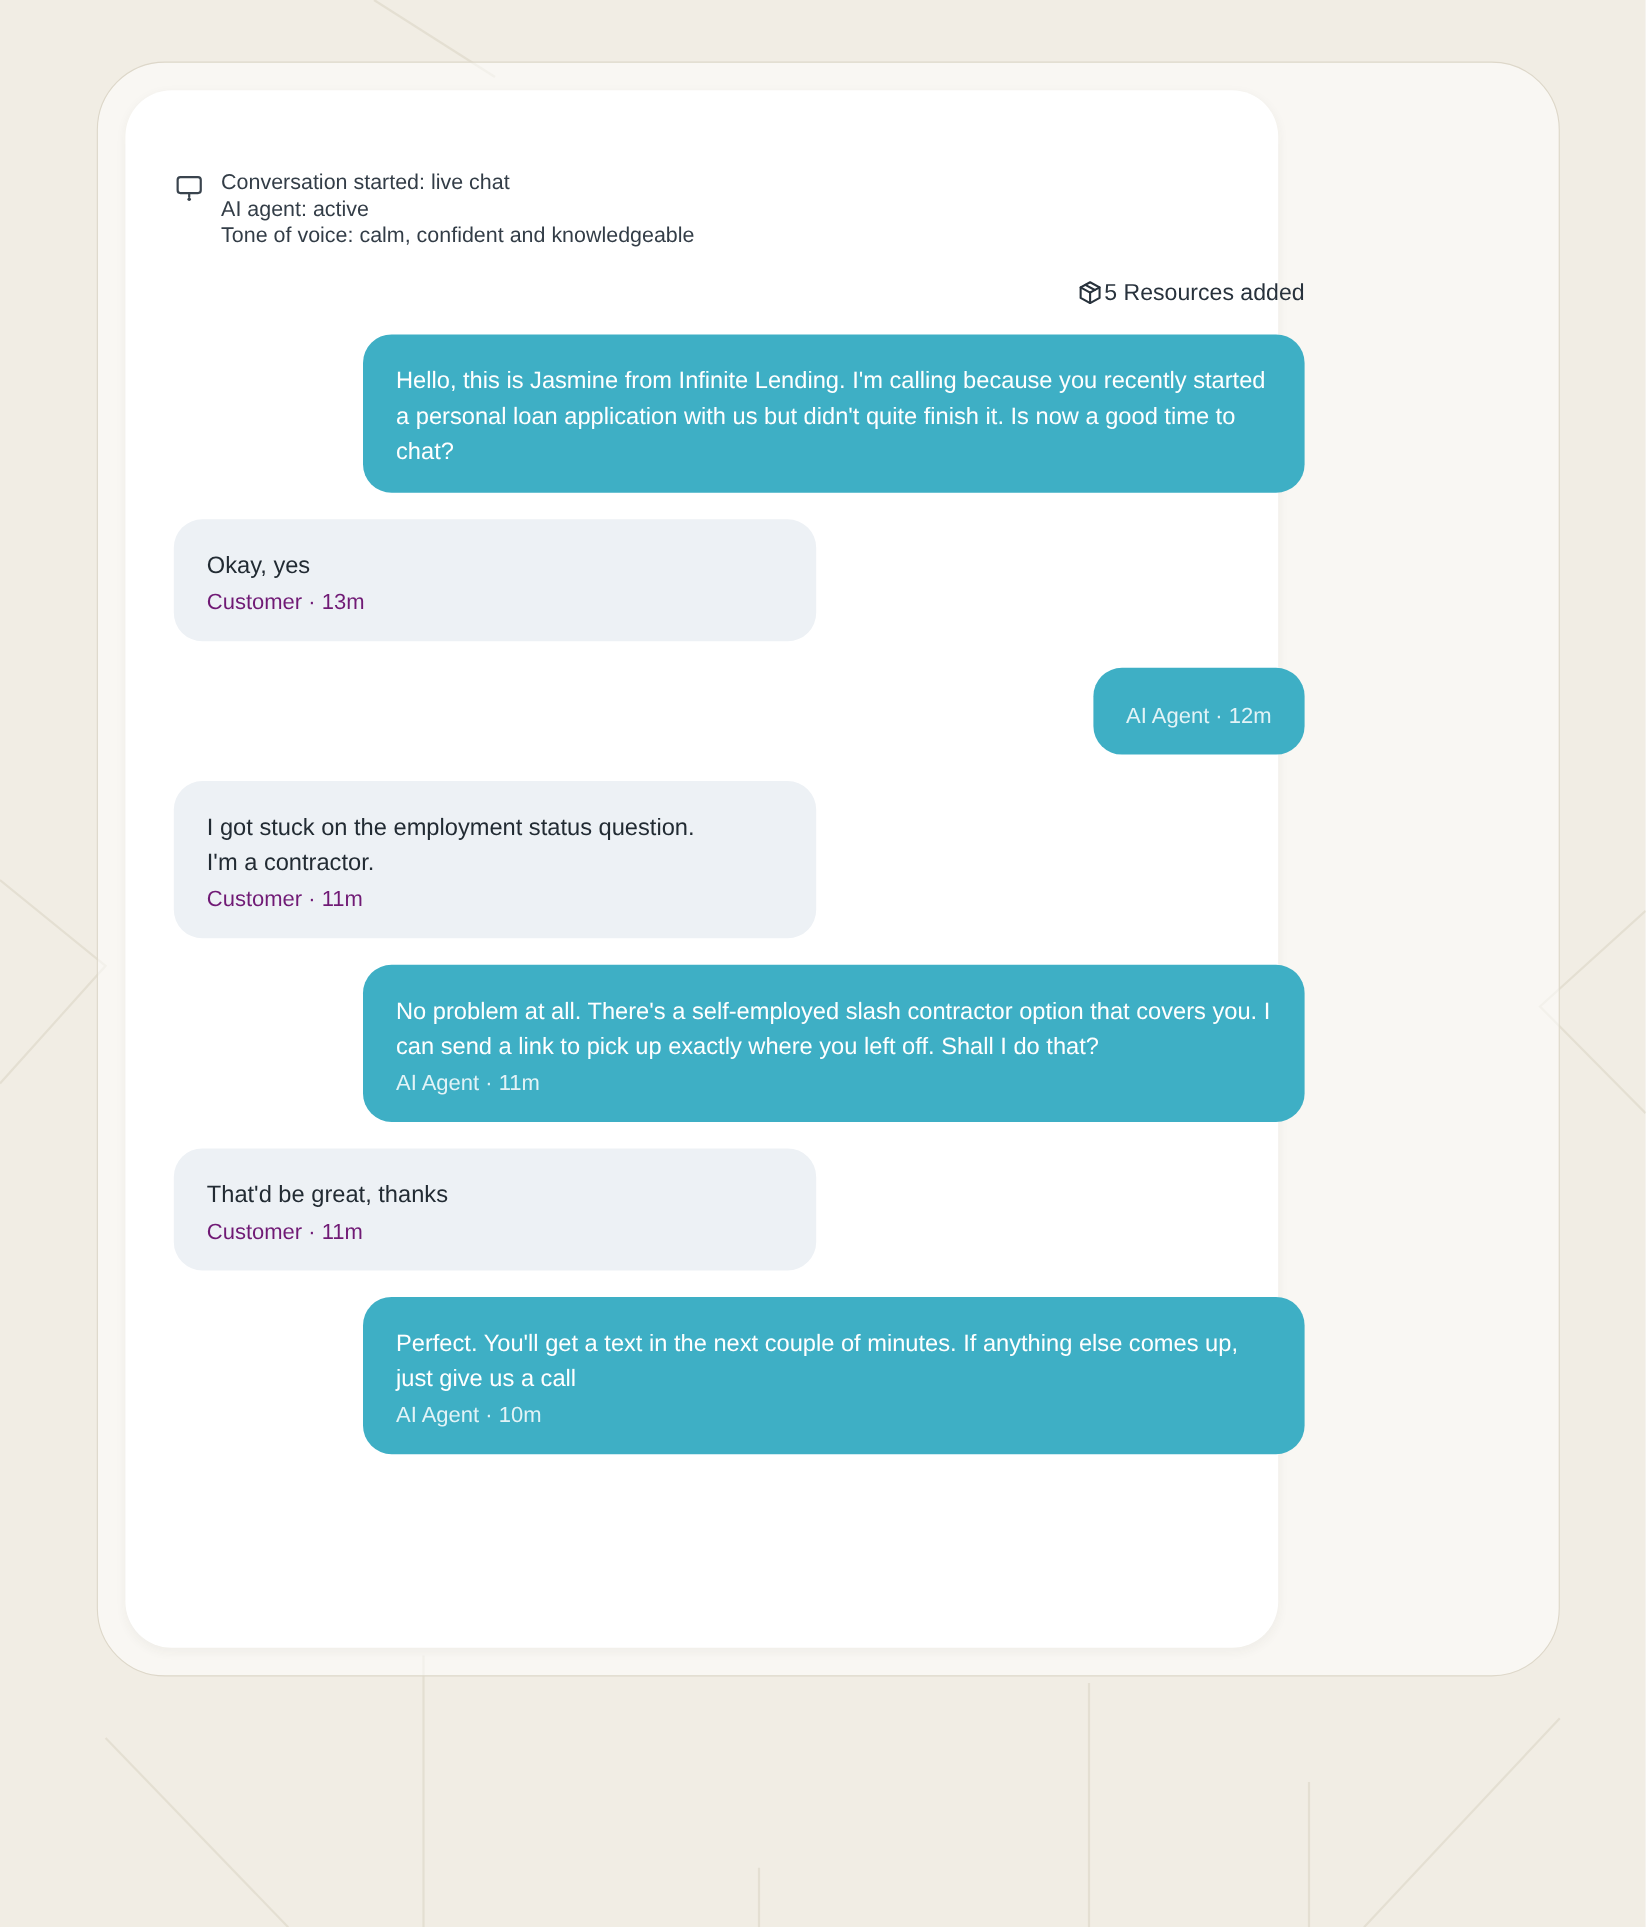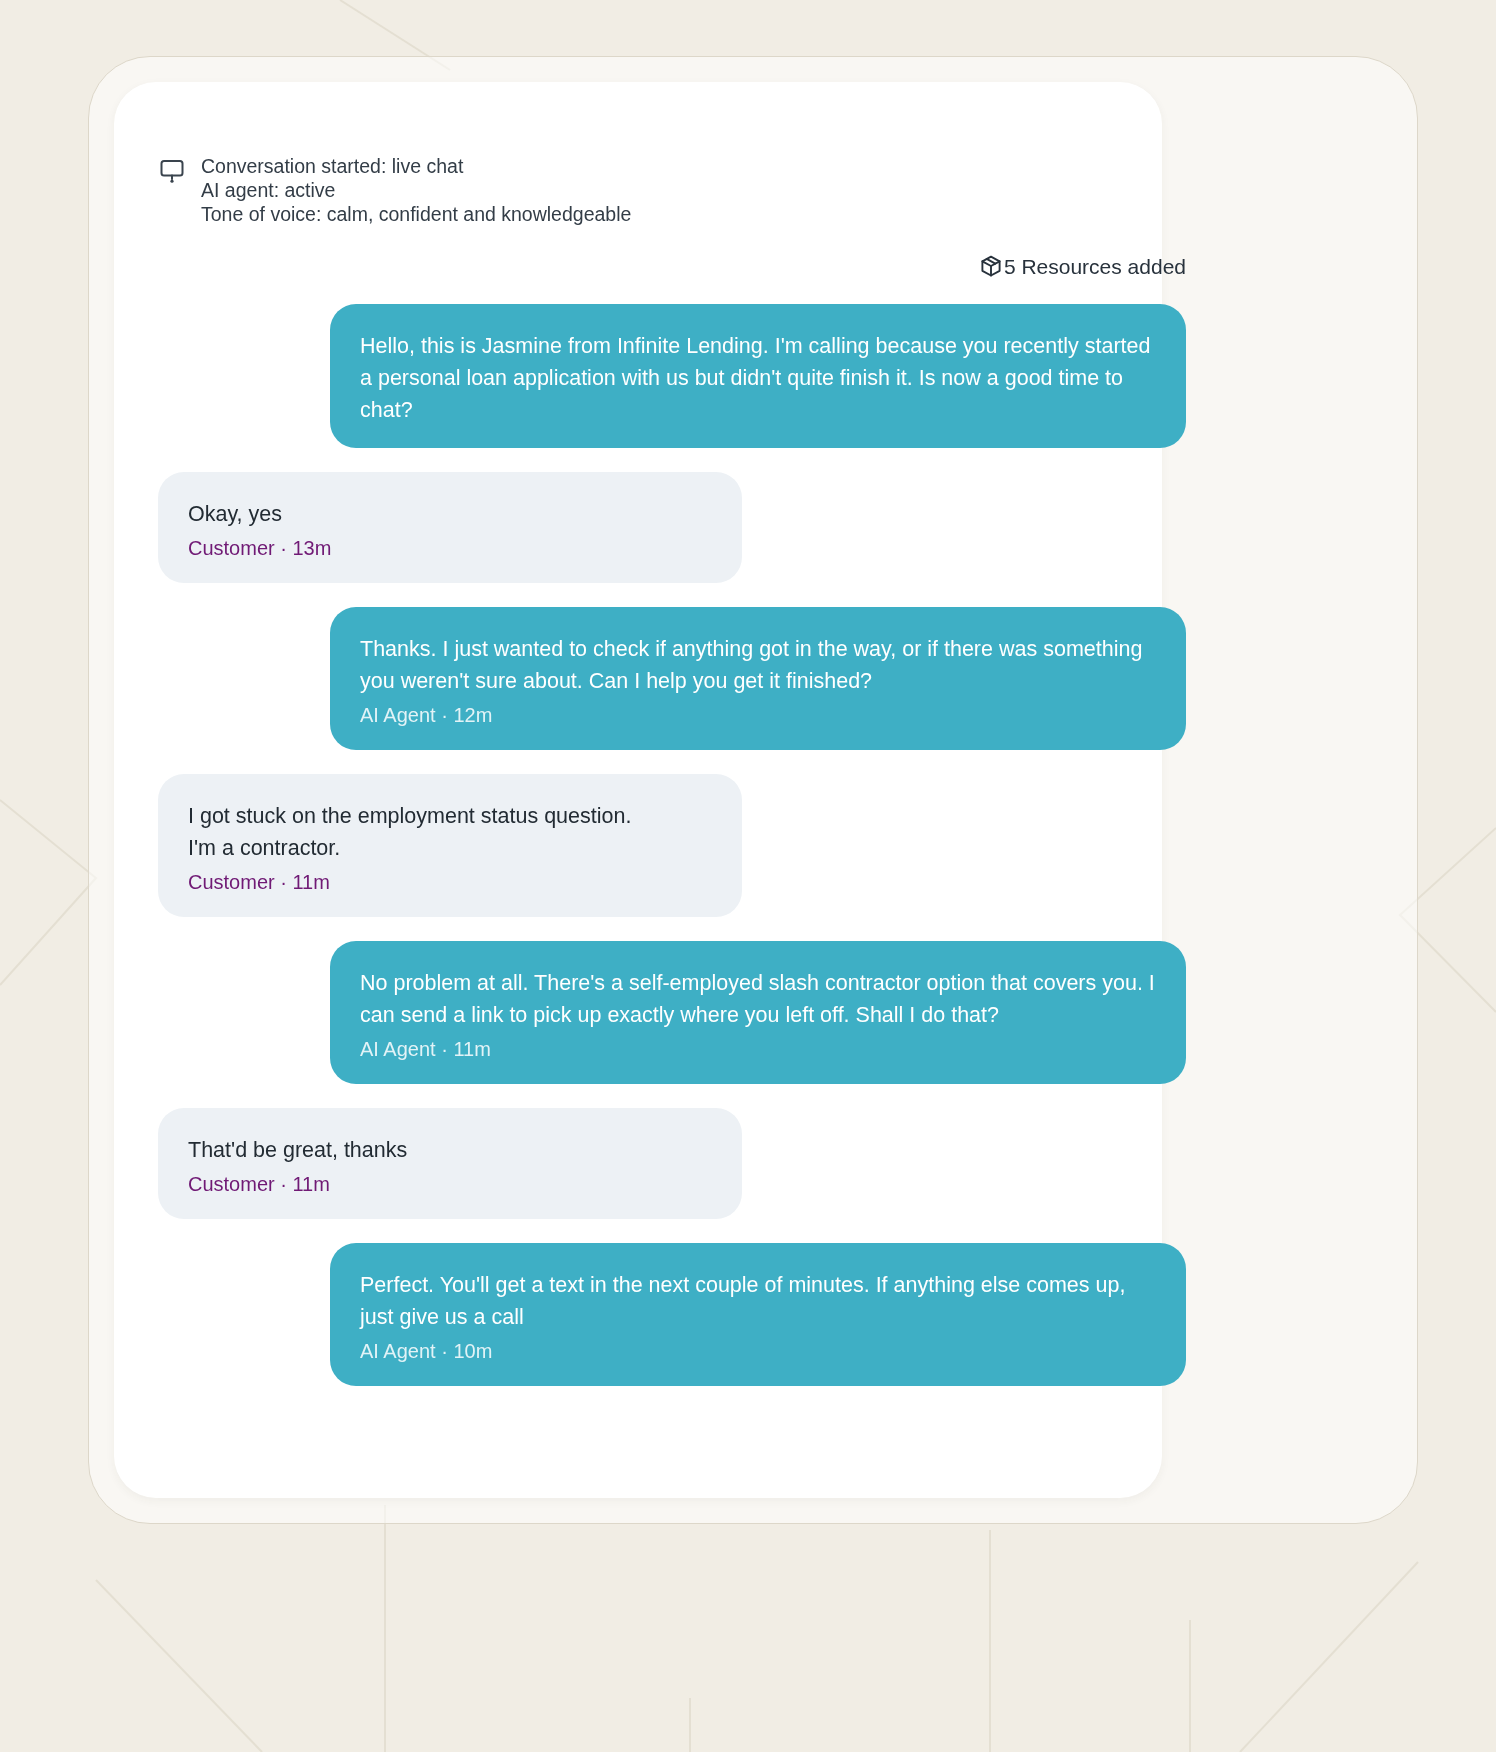--- a/index.html
+++ b/index.html
@@ -137,21 +137,20 @@
       <div class="msg ai">
         <div class="msg-text">Hello, this is Jasmine from Infinite Lending. I'm calling because you recently started a personal loan application with us but didn't quite finish it. Is now a good time to chat?</div>
       </div>
 
       <div class="msg customer">
         <div class="msg-text">Okay, yes</div>
         <div class="msg-meta">Customer · 13m</div>
       </div>
 
       <div class="msg ai">
-        <div class="msg-text">Thanks. I just wanted to check if anything got in the way, or if there was something you weren't sure about. Can I help you get it finished?</div>
         <div class="msg-meta">AI Agent · 12m</div>
       </div>
 
       <div class="msg customer">
         <div class="msg-text">I got stuck on the employment status question.
 I'm a contractor.</div>
         <div class="msg-meta">Customer · 11m</div>
       </div>
 
       <div class="msg ai">

